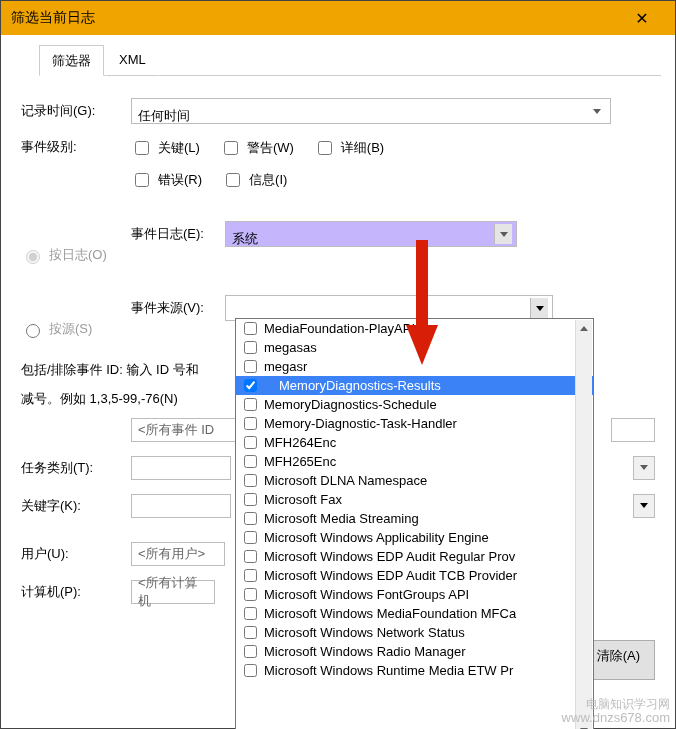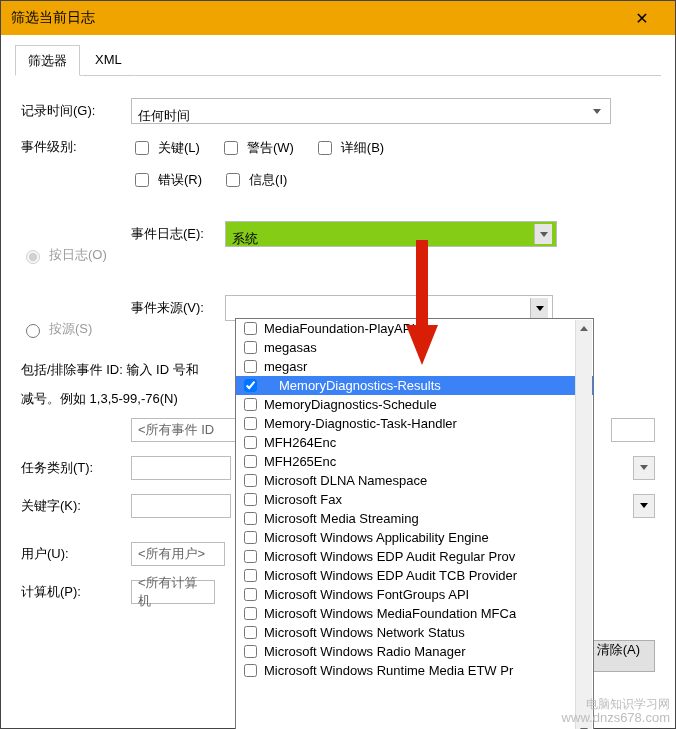--- a/index.html
+++ b/index.html
@@ -2,40 +2,40 @@
 <html><head>
 <meta charset="utf-8">
 <style>
 * { box-sizing: border-box; font-family: "Microsoft YaHei", "Segoe UI", sans-serif; font-size: 13px; }
 body { margin: 0; background: #fff; width: 676px; height: 729px; overflow: hidden; position: relative; }
 .outer { border: 1px solid #444; width: 676px; height: 729px; }
 .titlebar { background: #f0a400; height: 34px; display: flex; align-items: center; padding: 0 10px; color: #000; }
 .titlebar .title { flex: 1; font-size: 14px; }
 .titlebar .close { width: 46px; text-align: center; font-size: 16px; }
 .content { padding: 10px 14px; position: relative; }
-.tabs { display: flex; border-bottom: 1px solid #ccc; }
+.tabs { display: flex; border-bottom: 1px solid #ccc; margin-left: 24px; }
 .tab { padding: 6px 12px 5px; border: 1px solid #ccc; border-bottom: 1px solid #fff; background: #fff; margin-right: 2px; margin-bottom: -1px; }
 .tab.inactive { border: 1px solid transparent; border-bottom: 1px solid #ccc; }
 .form { padding: 22px 6px 6px; }
 .row { display: flex; align-items: center; margin-bottom: 14px; min-height: 24px; }
 .lbl { width: 110px; color: #000; }
 .ctrl { flex: 1; display: flex; align-items: center; }
 .select { width: 100%; height: 26px; border: 1px solid #bcbcbc; background: #fff; padding: 12px 24px 2px 6px; position: relative; display: flex; align-items: center; }
 .select .arrow { position: absolute; right: 4px; top: 2px; bottom: 2px; width: 18px; display: flex; align-items: center; justify-content: center; border-left: 0 solid #ccc; }
 .chev { width: 0; height: 0; border-left: 4px solid transparent; border-right: 4px solid transparent; border-top: 5px solid #5b5b5b; }
 .checks { display: flex; flex-wrap: wrap; gap: 8px 20px; }
 .chk { display: flex; align-items: center; gap: 6px; }
 .chk input { width: 14px; height: 14px; }
 .radio { display: flex; align-items: center; gap: 6px; color: #9a9a9a; margin-top: 42px; }
 .radio input { width: 14px; height: 14px; }
 .textinput { height: 24px; border: 1px solid #bcbcbc; background: #fff; padding: 2px 6px; display: flex; align-items: center; color: #666; }
 .combo { display: flex; width: 100%; }
 .combo .textinput { flex: 1; }
 .helptext { color: #000; padding-left: 0; margin-bottom: 8px; line-height: 1.6; }
-.btn { height: 32px; padding: 0 14px; border: 1px solid #adadad; background: #e1e1e1; display: inline-flex; }
+.btn { height: 40px; padding: 6px 14px; border: 1px solid #adadad; background: #e1e1e1; display: inline-flex; }
 .dropdown-list { position: absolute; left: 234px; top: 283px; width: 359px; height: 441px; border: 1px solid #767676; background: #fff; display: flex; flex-direction: column; }
 .dropdown-list .items { flex: 1; overflow: hidden; }
 .dropdown-list .item { display: flex; align-items: center; padding: 1px 4px; gap: 4px; height: 19px; white-space: nowrap; }
 .dropdown-list .item.selected { background: #3b82f6; color: #fff; gap: 19px; }
 .dropdown-list .item input { width: 13px; height: 13px; }
 .scrollv { position: absolute; right: 1px; top: 1px; bottom: 19px; width: 17px; background: #f0f0f0; border-left: 1px solid #dcdcdc; display: flex; flex-direction: column; align-items: center; }
 .scrollv .sbtn { height: 17px; width: 100%; display: flex; align-items: center; justify-content: center; }
 .scrollv .thumb { flex: 1; }
 .scrollv .sarrow { width: 0; height: 0; }
 .sarrow.up { border-left: 4px solid transparent; border-right: 4px solid transparent; border-bottom: 5px solid #606060; }
@@ -101,21 +101,21 @@
         </div>
       </div>
 
       <div class="row">
         <div class="radio" style="width:110px">
           <input type="radio" checked="" disabled="" style="">
             <span>按日志(O)</span>
         </div>
         <div class="lbl" style="width:94px">事件日志(E):</div>
         <div class="ctrl">
-          <div class="select" style="width:332px;background:#84cc16">
+          <div class="select" style="width:292px;background:#c4b5fd">
             <span>系统</span>
             <div class="arrow" style="background:#e5e5e5;border-left:1px solid #bcbcbc">
                 <div class="chev"></div>
               </div>
           </div>
         </div>
       </div>
 
       <div class="row">
         <div class="radio" style="width:110px">

